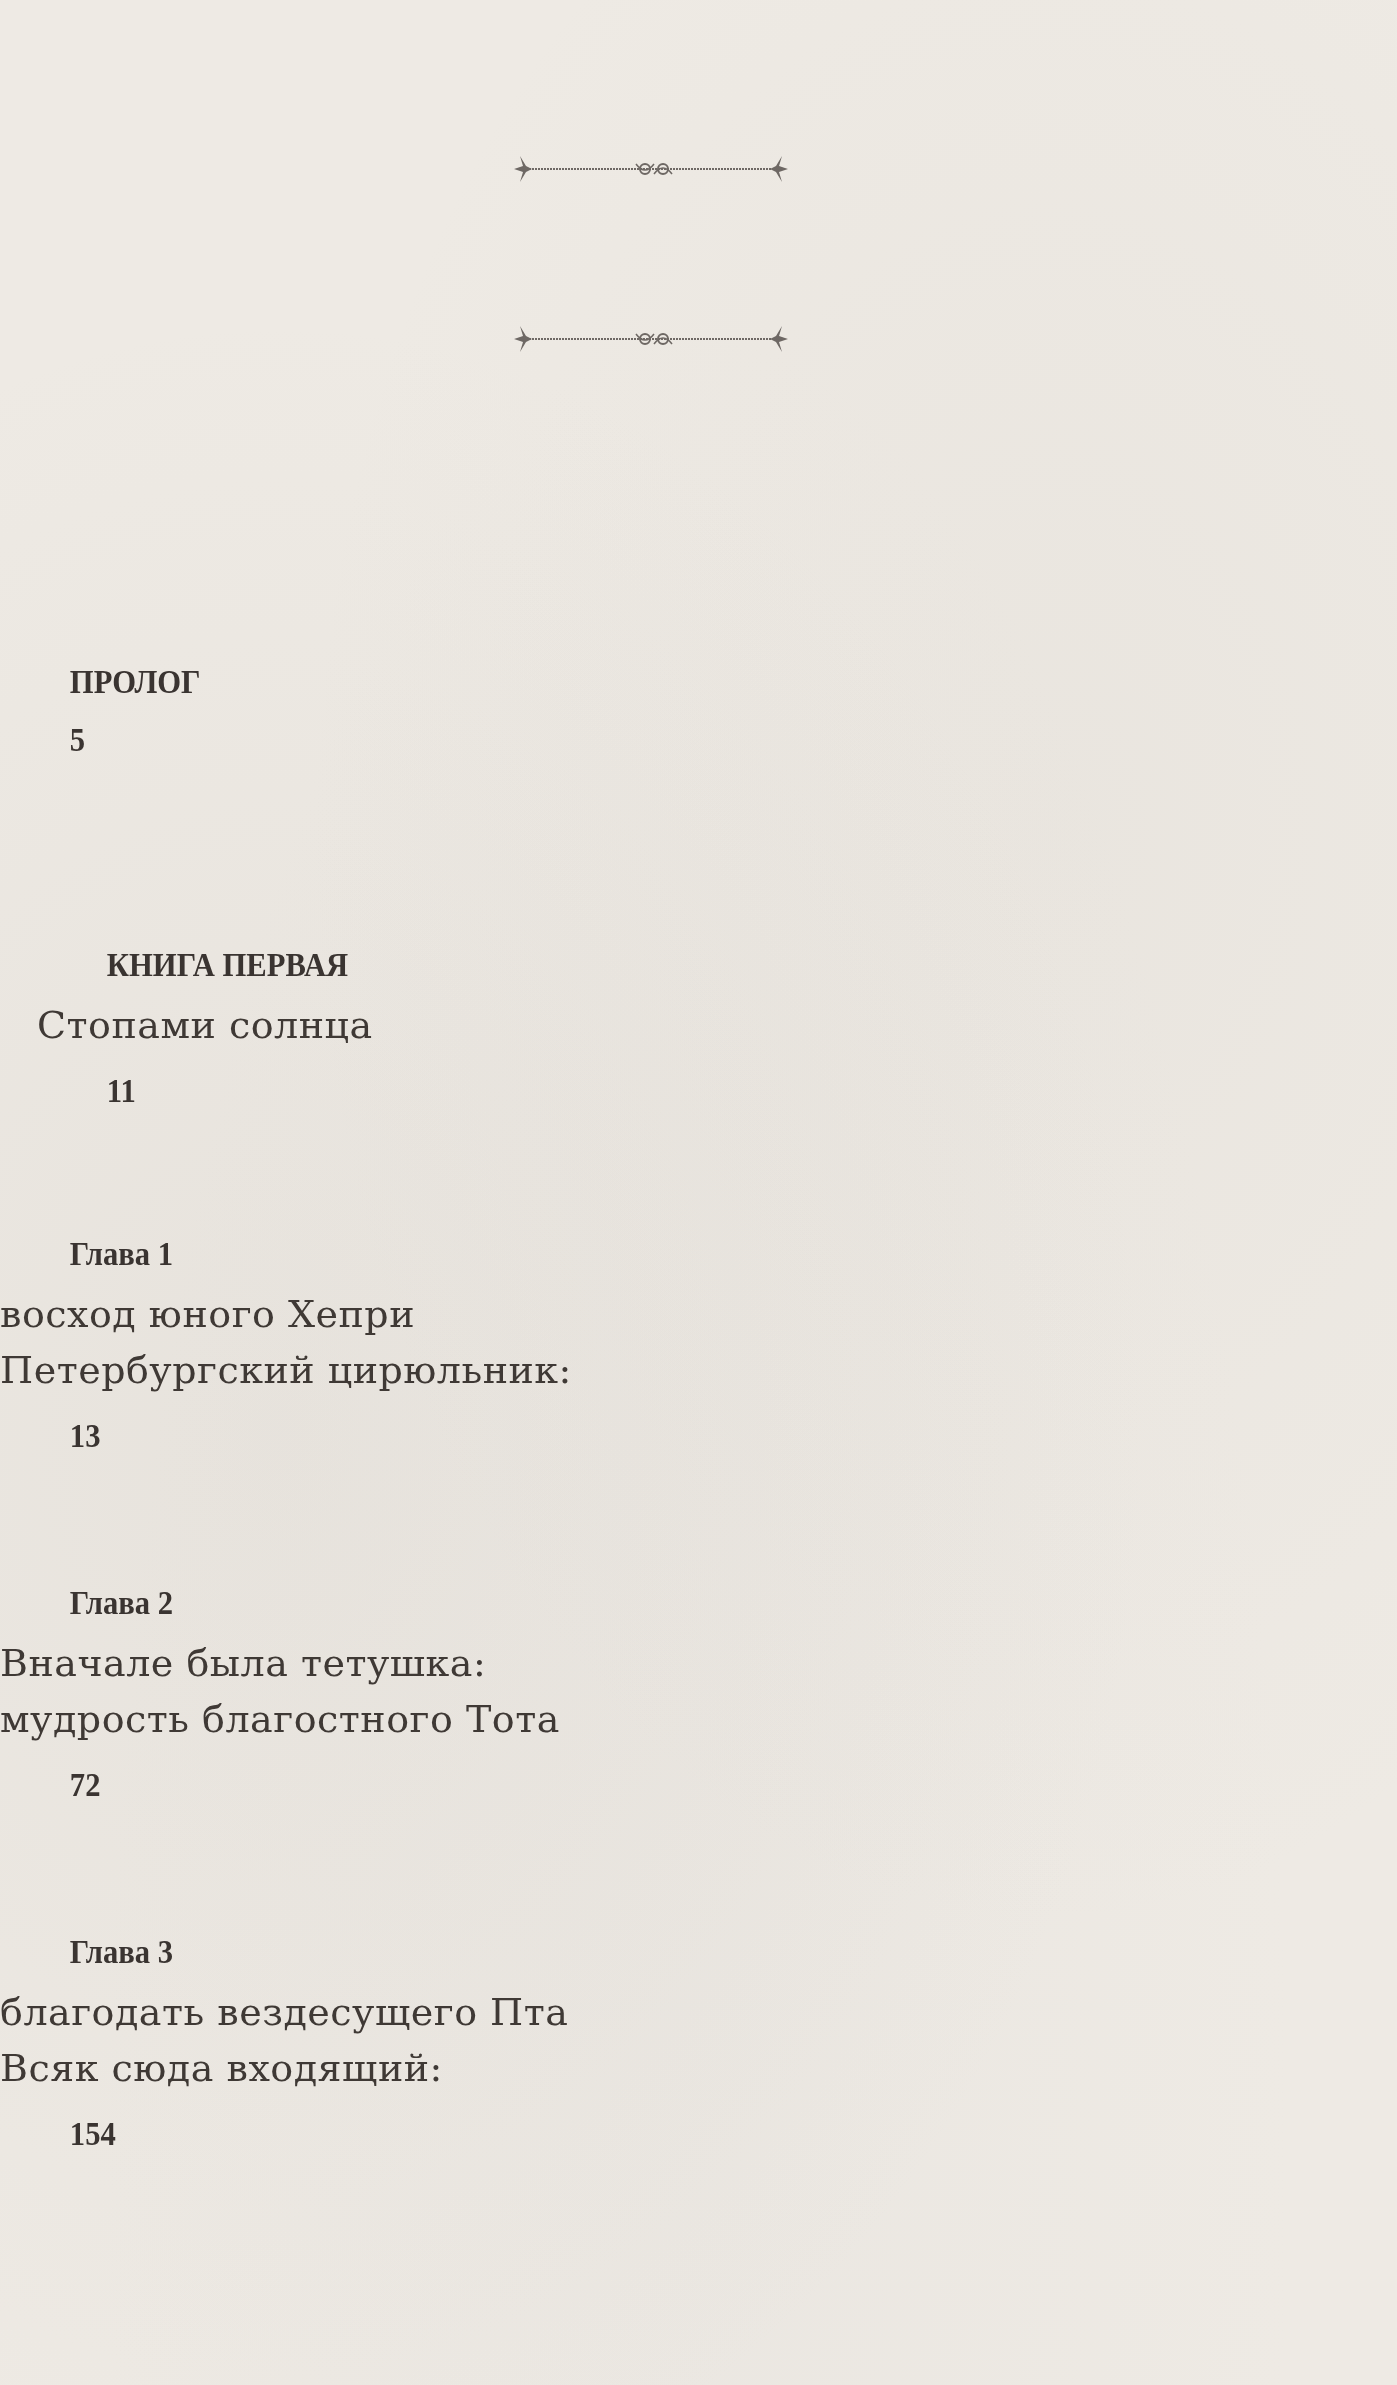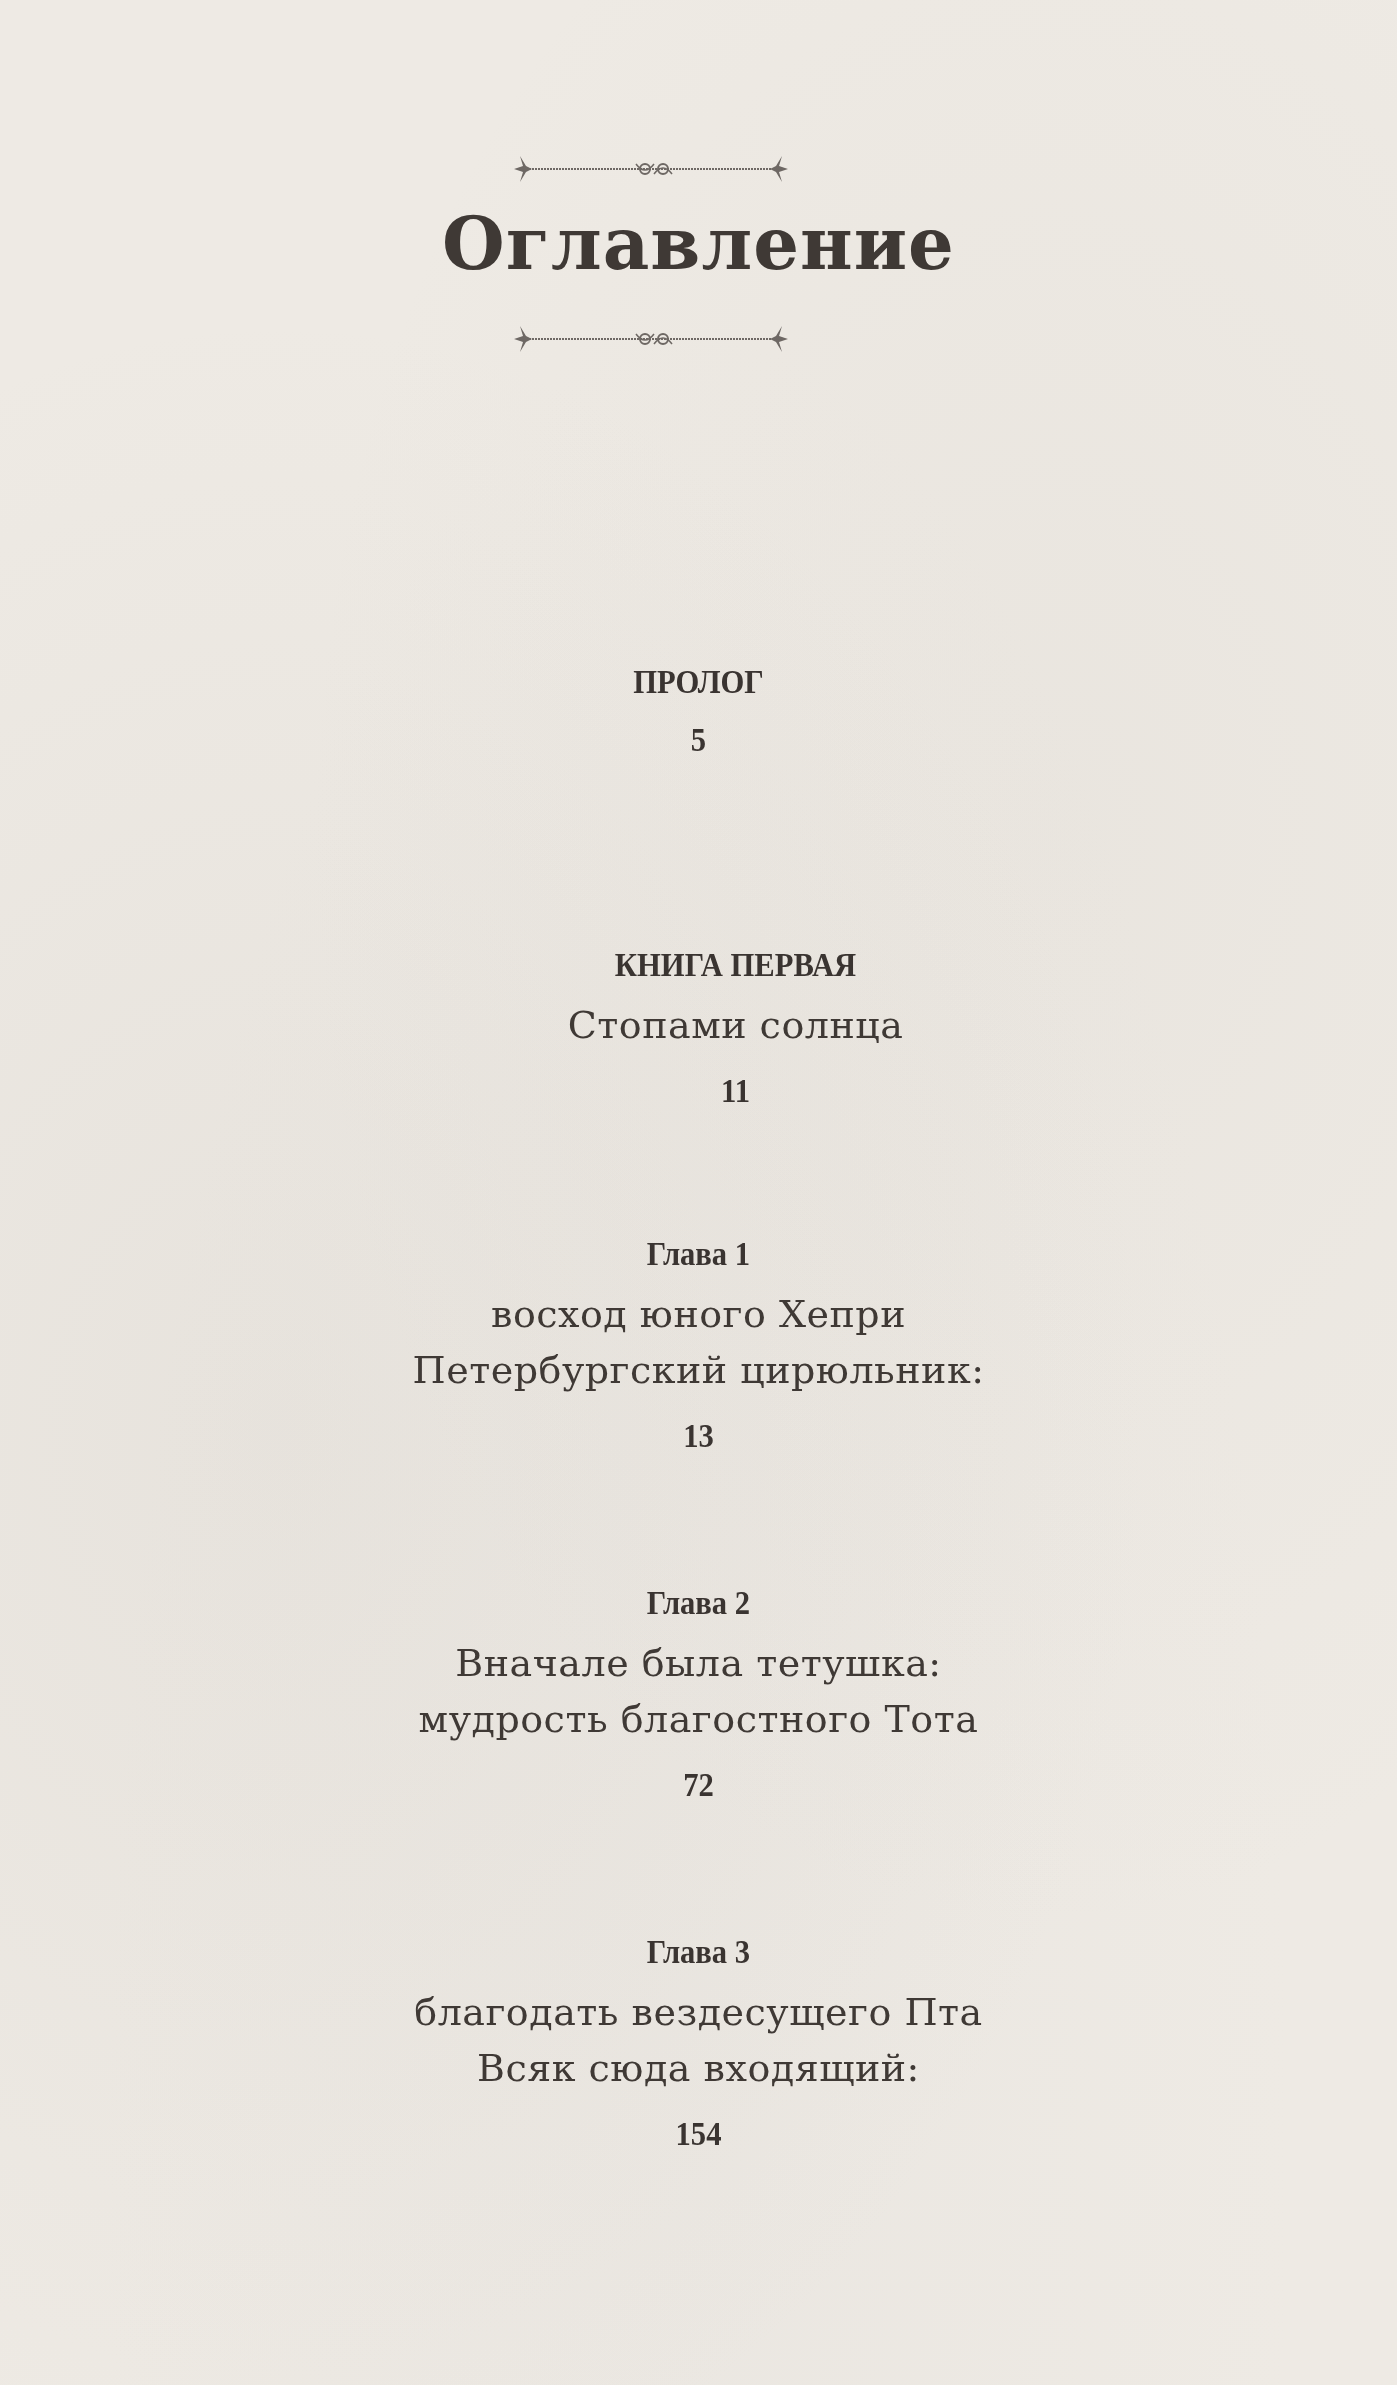--- a/index.html
+++ b/index.html
@@ -46,21 +46,21 @@
       font-size: 72px;
       letter-spacing: 1px;
       line-height: 1;
       color: #3f3935;
     }
 
     .entry {
       position: absolute;
       left: 0;
       width: 1397px;
-      text-align: center;
+      text-align: left;
     }
     .entry .label {
       font-family: "Liberation Serif", serif;
       font-weight: bold;
       font-size: 34px;
       line-height: 40px;
       color: #3a3431;
       transform: scaleX(0.9);
     }
     .entry .subtitle {
@@ -98,21 +98,20 @@
         <line x1="20" y1="17" x2="270" y2="17" stroke-width="2" stroke-dasharray="2 1"></line>
         <path d="M14 4 L20 14 L26 17 L20 20 L14 30 L17 20 L8 17 L17 14 Z" stroke="none"></path>
         <path d="M276 4 L270 14 L264 17 L270 20 L276 30 L273 20 L282 17 L273 14 Z" stroke="none"></path>
         <circle cx="139" cy="17" r="5" fill="none" stroke-width="2"></circle>
         <circle cx="157" cy="17" r="5" fill="none" stroke-width="2"></circle>
         <path d="M130 12 Q139 24 148 12 M148 22 Q157 10 166 22" fill="none" stroke-width="1.5"></path>
       </g>
     </svg>
   </div>
 
-  <div class="title">Оглавление</div>
 
   <div class="ornament bottom">
     <svg width="290" height="34" viewBox="0 0 290 34">
       <g fill="#6e6864" stroke="#6e6864">
         <line x1="20" y1="17" x2="270" y2="17" stroke-width="2" stroke-dasharray="2 1"></line>
         <path d="M14 4 L20 14 L26 17 L20 20 L14 30 L17 20 L8 17 L17 14 Z" stroke="none"></path>
         <path d="M276 4 L270 14 L264 17 L270 20 L276 30 L273 20 L282 17 L273 14 Z" stroke="none"></path>
         <circle cx="139" cy="17" r="5" fill="none" stroke-width="2"></circle>
         <circle cx="157" cy="17" r="5" fill="none" stroke-width="2"></circle>
         <path d="M130 12 Q139 24 148 12 M148 22 Q157 10 166 22" fill="none" stroke-width="1.5"></path>

